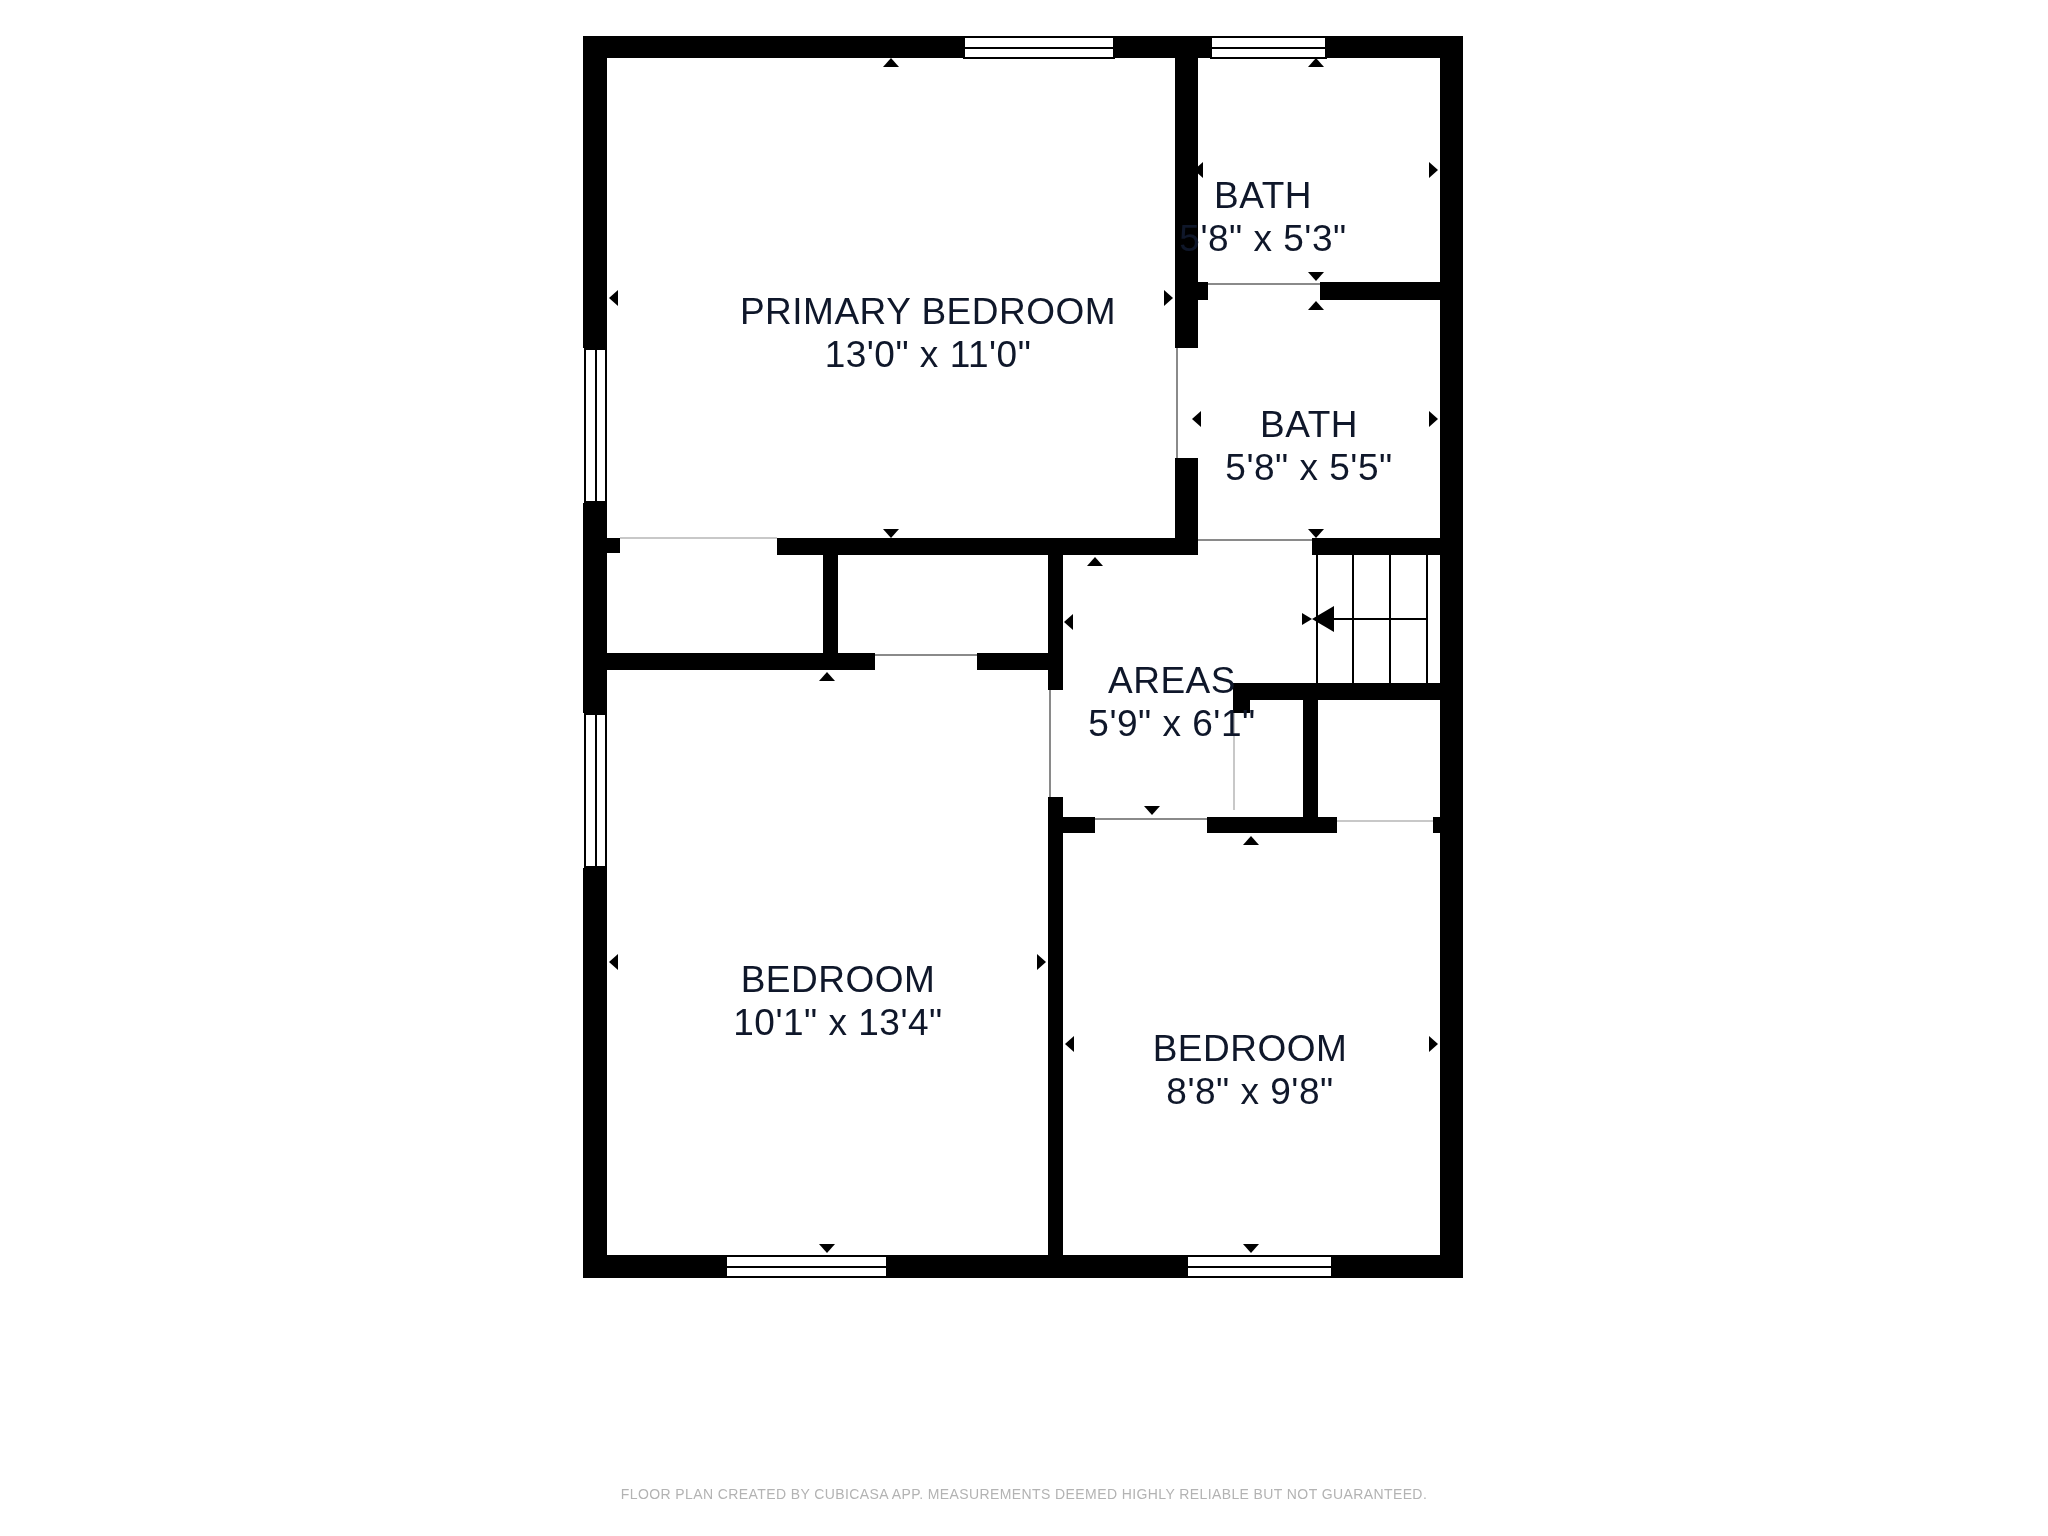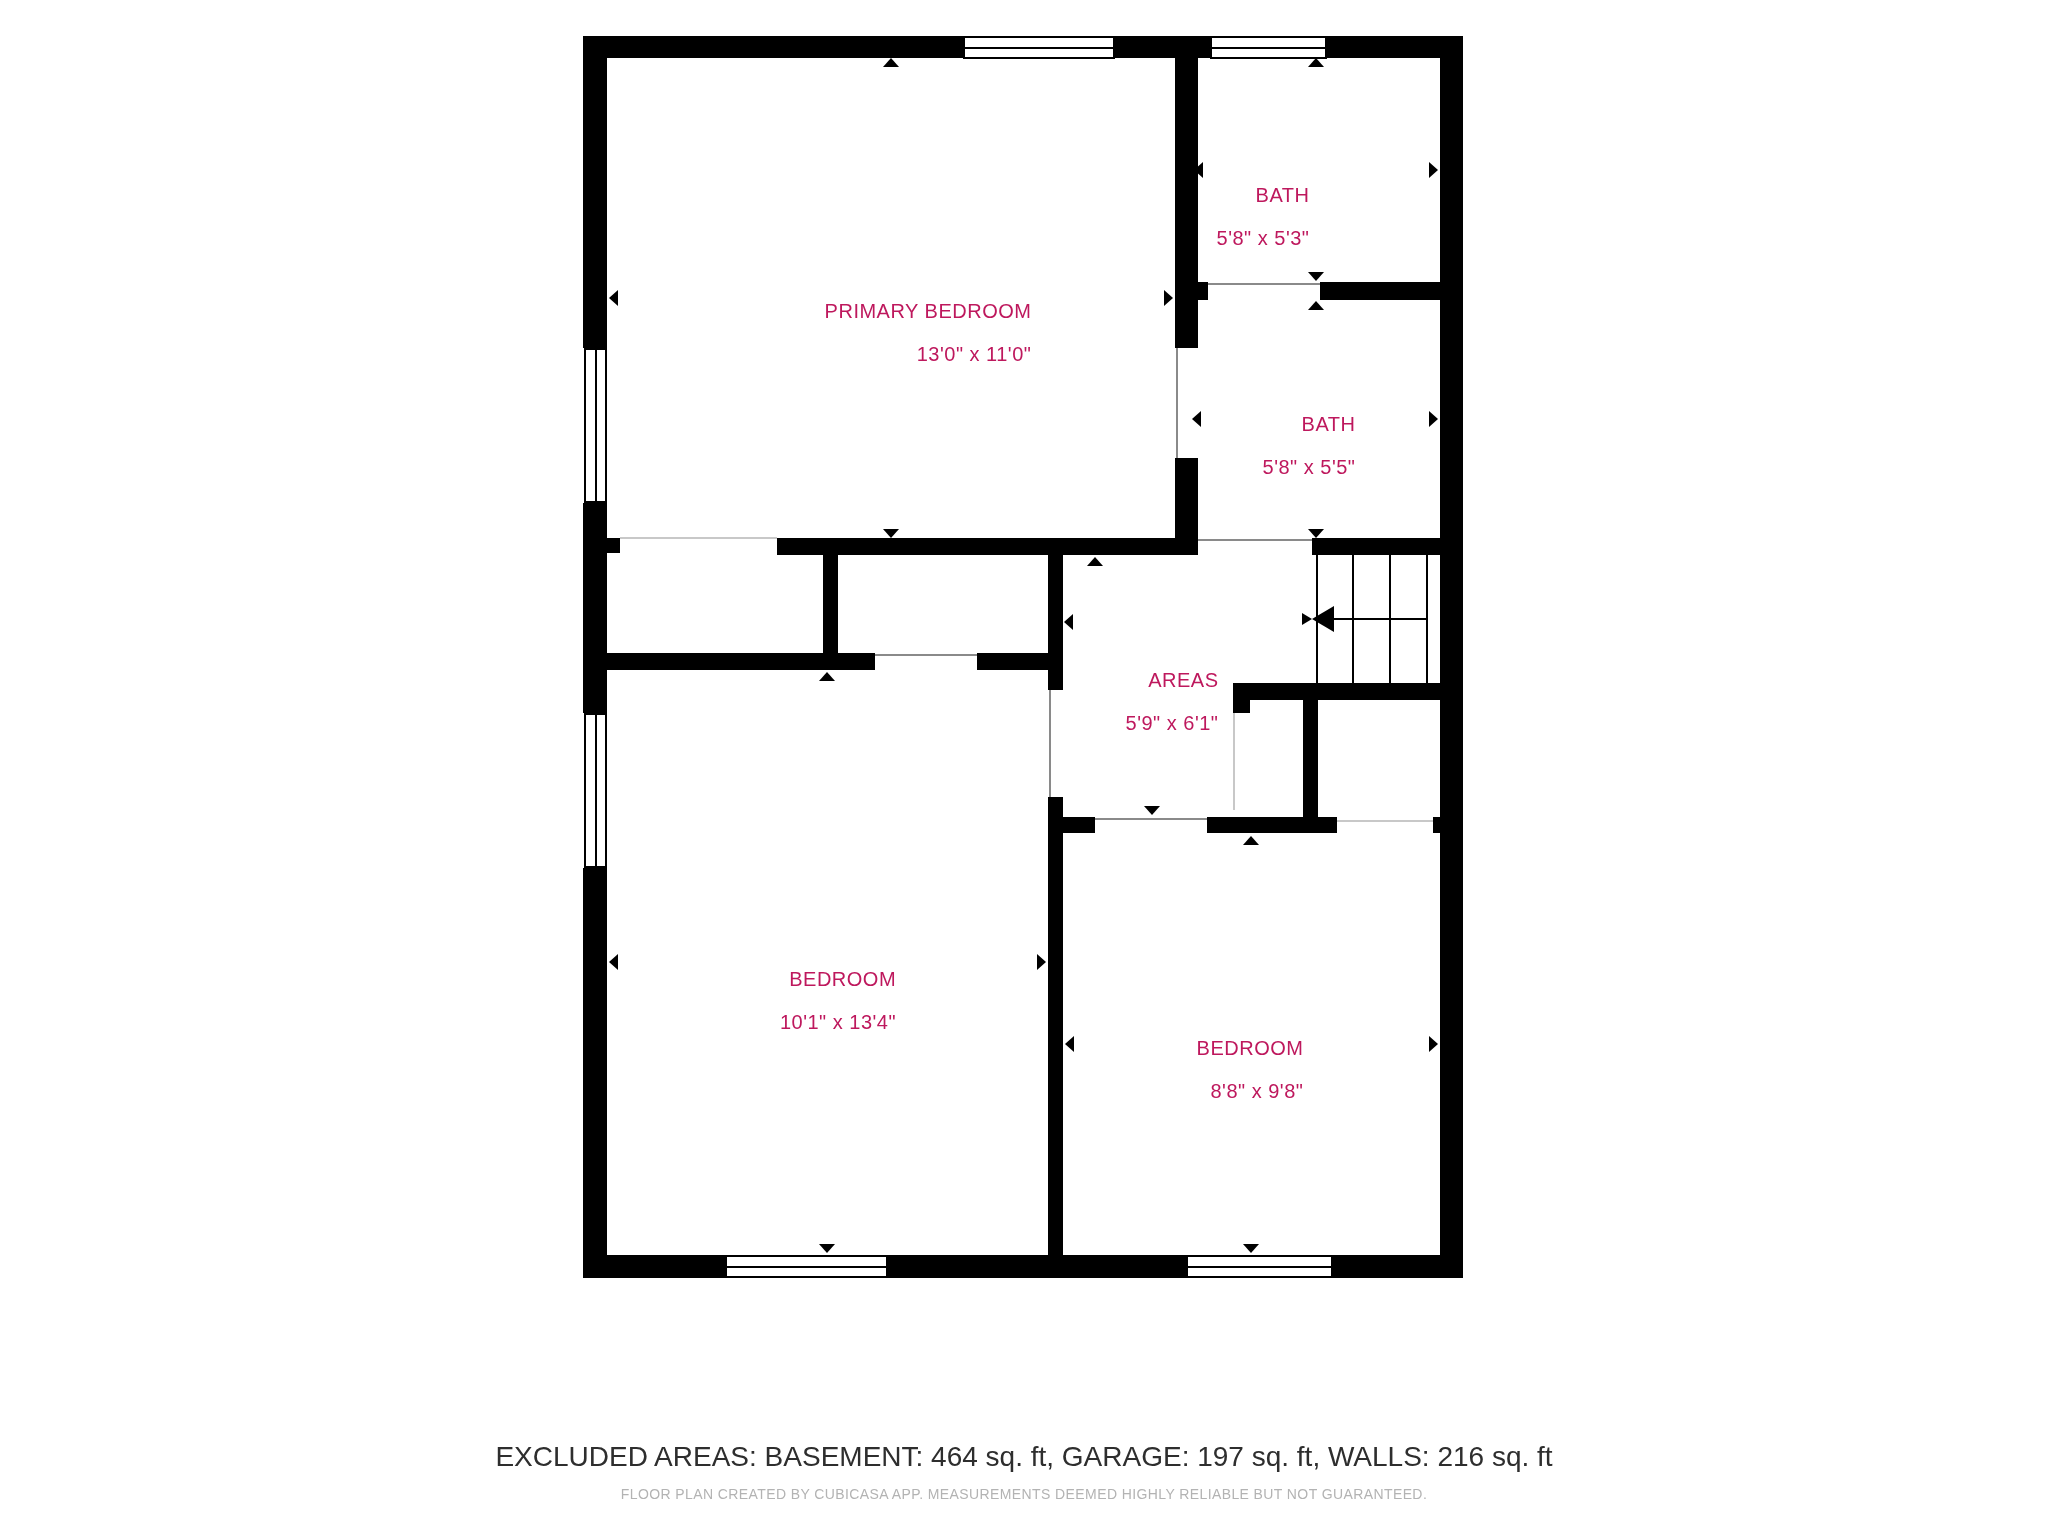--- a/index.html
+++ b/index.html
@@ -23,23 +23,23 @@
   }
   .window .mid-h {
     position: absolute; left: 0; right: 0; top: 50%; height: 2px; margin-top: -1px; background: #000;
   }
   .window .mid-v {
     position: absolute; top: 0; bottom: 0; left: 50%; width: 2px; margin-left: -1px; background: #000;
   }
   .room-label {
     position: absolute;
     transform: translateX(-50%);
-    text-align: right;
-    color: #be185d;
-    font-size: 20px;
+    text-align: center;
+    color: #0f172a;
+    font-size: 37px;
     line-height: 43px;
     letter-spacing: 0.5px;
     white-space: nowrap;
   }
   .tri { position: absolute; width: 0; height: 0; }
   .tri-up    { border-left: 8px solid transparent; border-right: 8px solid transparent; border-bottom: 9px solid #000; }
   .tri-down  { border-left: 8px solid transparent; border-right: 8px solid transparent; border-top: 9px solid #000; }
   .tri-left  { border-top: 8px solid transparent; border-bottom: 8px solid transparent; border-right: 9px solid #000; }
   .tri-right { border-top: 8px solid transparent; border-bottom: 8px solid transparent; border-left: 9px solid #000; }
   .stair-arrow-big  { position: absolute; width: 0; height: 0; border-top: 13px solid transparent; border-bottom: 13px solid transparent; border-right: 22px solid #000; }
@@ -166,16 +166,15 @@
   </div>
   <div class="room-label" style="left:838px;top:958px">
     <div>BEDROOM</div>
     <div>10'1" x 13'4"</div>
   </div>
   <div class="room-label" style="left:1250px;top:1027px">
     <div>BEDROOM</div>
     <div>8'8" x 9'8"</div>
   </div>
 
-  <div id="footer-excluded" class="footer-line" style="top:1441px">EXCLUDED AREAS: BASEMENT: 464 sq. ft, GARAGE: 197 sq. ft, WALLS: 216 sq. ft</div>
   <div id="footer-disclaimer" class="footer-line" style="top:1486px">FLOOR PLAN CREATED BY CUBICASA APP. MEASUREMENTS DEEMED HIGHLY RELIABLE BUT NOT GUARANTEED.</div>
 
 </div>
 
 </body></html>

